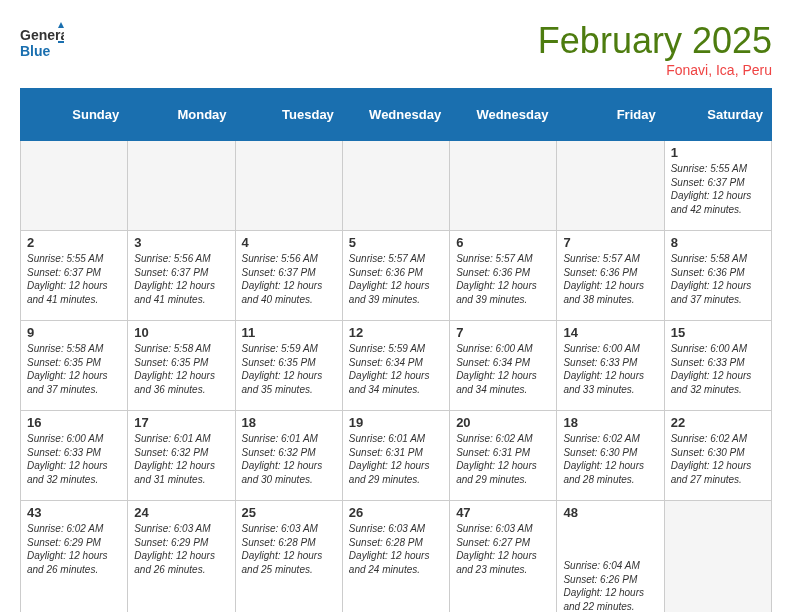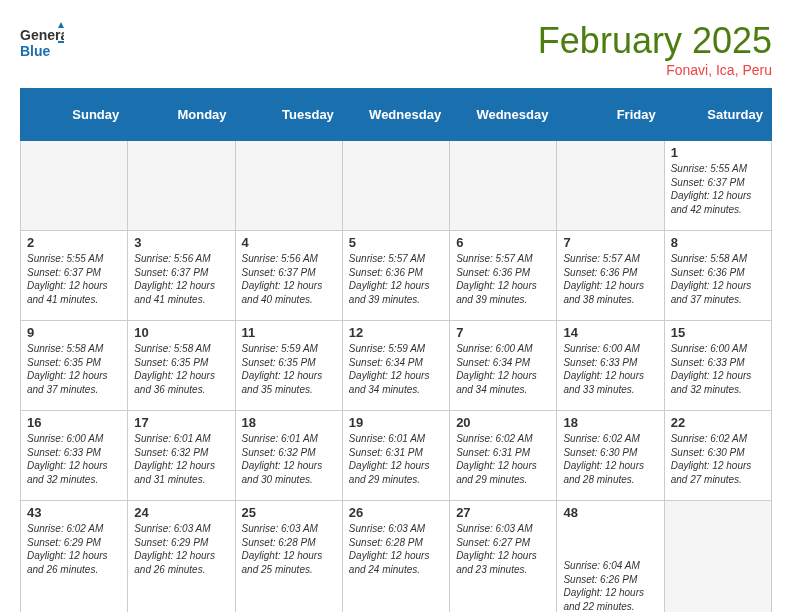--- a/index.html
+++ b/index.html
@@ -294,21 +294,21 @@
 and 25 minutes.</div>
         </td>
         <td>
           <span class="day-number">26</span>
           <div class="day-info" style="white-space: pre-line;">Sunrise: 6:03 AM
 Sunset: 6:28 PM
 Daylight: 12 hours
 and 24 minutes.</div>
         </td>
         <td>
-          <span class="day-number">27</span>
+          <span class="day-number">47</span>
           <div class="day-info" style="white-space: pre-line;">Sunrise: 6:03 AM
 Sunset: 6:27 PM
 Daylight: 12 hours
 and 23 minutes.</div>
         </td>
         <td>
           <span class="day-number">48</span>
           <div class="day-info" style="white-space: pre-line; margin-top: 39px;">Sunrise: 6:04 AM
 Sunset: 6:26 PM
 Daylight: 12 hours

